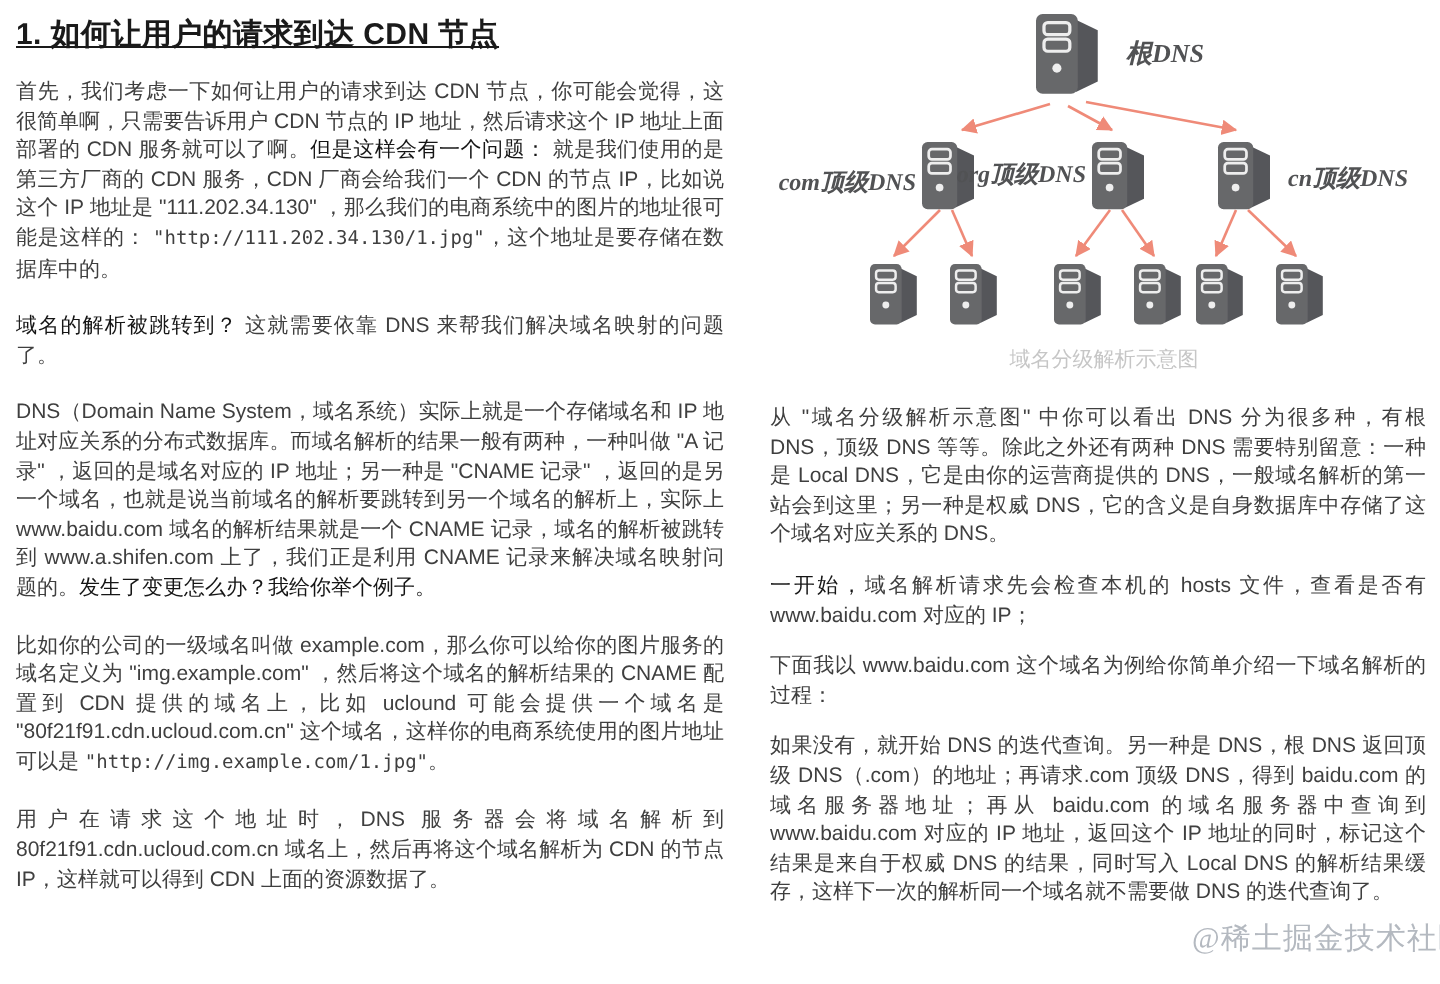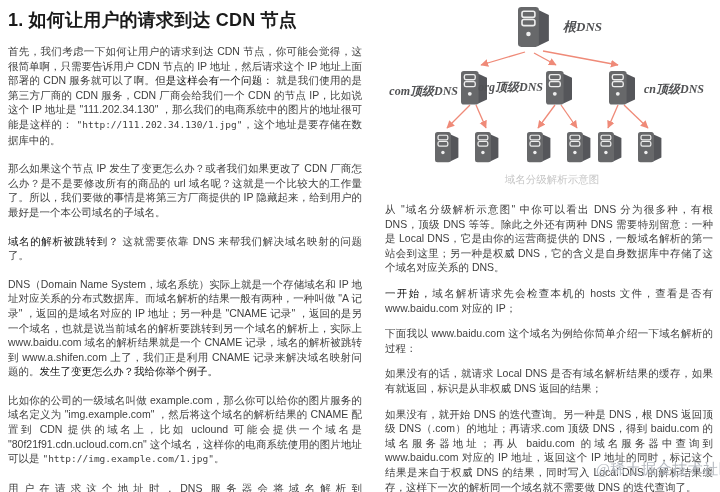--- a/index.html
+++ b/index.html
@@ -9,22 +9,22 @@
     font-family:"Liberation Sans","DejaVu Sans",sans-serif;
     -webkit-font-smoothing:antialiased;
   }
   .left-col{
     position:absolute;left:8px;top:6px;width:354px;
   }
   .right-col{
     position:absolute;left:385px;top:0;width:328px;
   }
   .page-title{
-    font-size:18px;font-weight:bold;color:#1a1a1a;
-    margin:2px 0 12px 0;letter-spacing:0.2px;
+    font-size:15px;font-weight:bold;color:#1a1a1a;
+    margin:2px 0 12px 0;letter-spacing:0.2px;text-decoration:underline;
   }
   .para{
     font-size:10.5px;line-height:14.6px;color:#3f3f3f;
     margin:0 0 14px 0;text-align:justify;
   }
   .right-col .para{margin:0 0 11px 0;}
   .seg-normal{}
   .seg-bold{font-weight:normal;color:#151515;}
   .seg-code{
     font-family:"DejaVu Sans Mono","Liberation Mono",monospace;
@@ -45,21 +45,20 @@
     white-space:nowrap;
   }
 </style>
 </head>
 <body>
 
 <div class="left-col">
   <h1 class="page-title">1. 如何让用户的请求到达 CDN 节点</h1>
   <div>
       <p class="para"><span class="seg-normal">首先，我们考虑一下如何让用户的请求到达 CDN 节点，你可能会觉得，这很简单啊，只需要告诉用户 CDN 节点的 IP 地址，然后请求这个 IP 地址上面部署的 CDN 服务就可以了啊。</span><span class="seg-bold">但是这样会有一个问题：</span><span class="seg-normal"> 就是我们使用的是第三方厂商的 CDN 服务，CDN 厂商会给我们一个 CDN 的节点 IP，比如说这个 IP 地址是 "111.202.34.130" ，那么我们的电商系统中的图片的地址很可能是这样的： </span><span class="seg-code">"http://111.202.34.130/1.jpg"</span><span class="seg-normal">，这个地址是要存储在数据库中的。</span></p>
-      <p class="para"><span class="seg-normal">那么如果这个节点 IP 发生了变更怎么办？或者我们如果更改了 CDN 厂商怎么办？是不是要修改所有的商品的 url 域名呢？这就是一个比较大的工作量了。所以，我们要做的事情是将第三方厂商提供的 IP 隐藏起来，给到用户的最好是一个本公司域名的子域名。</span></p>
       <p class="para"><span class="seg-bold">域名的解析被跳转到？</span><span class="seg-normal"> 这就需要依靠 DNS 来帮我们解决域名映射的问题了。</span></p>
       <p class="para"><span class="seg-normal">DNS（Domain Name System，域名系统）实际上就是一个存储域名和 IP 地址对应关系的分布式数据库。而域名解析的结果一般有两种，一种叫做 "A 记录" ，返回的是域名对应的 IP 地址；另一种是 "CNAME 记录" ，返回的是另一个域名，也就是说当前域名的解析要跳转到另一个域名的解析上，实际上 www.baidu.com 域名的解析结果就是一个 CNAME 记录，域名的解析被跳转到 www.a.shifen.com 上了，我们正是利用 CNAME 记录来解决域名映射问题的。</span><span class="seg-bold">发生了变更怎么办？我给你举个例子。</span></p>
       <p class="para"><span class="seg-normal">比如你的公司的一级域名叫做 example.com，那么你可以给你的图片服务的域名定义为 "img.example.com" ，然后将这个域名的解析结果的 CNAME 配置到 CDN 提供的域名上，比如 uclound 可能会提供一个域名是 "80f21f91.cdn.ucloud.com.cn" 这个域名，这样你的电商系统使用的图片地址可以是 </span><span class="seg-code">"http://img.example.com/1.jpg"</span><span class="seg-normal">。</span></p>
       <p class="para"><span class="seg-normal">用户在请求这个地址时，DNS 服务器会将域名解析到 80f21f91.cdn.ucloud.com.cn 域名上，然后再将这个域名解析为 CDN 的节点 IP，这样就可以得到 CDN 上面的资源数据了。</span></p>
     </div>
 </div>
 
 <div class="right-col">
   <div class="diagram-wrap">
     <svg width="330" height="192" viewBox="0 0 330 192" xmlns="http://www.w3.org/2000/svg">
@@ -106,18 +105,17 @@
       <text class="diagram-label" x="73" y="95" font-size="12" text-anchor="end" fill="#515254">com顶级DNS</text>
       <text class="diagram-label" x="158" y="91" font-size="12" text-anchor="end" fill="#515254">org顶级DNS</text>
       <text class="diagram-label" x="259" y="93" font-size="12" fill="#515254">cn顶级DNS</text>
       <text x="167" y="183" font-size="10.5" text-anchor="middle" fill="#c6c6c6">域名分级解析示意图</text>
     </svg>
   </div>
   <div>
       <p class="para"><span class="seg-normal">从 "域名分级解析示意图" 中你可以看出 DNS 分为很多种，有根 DNS，顶级 DNS 等等。除此之外还有两种 DNS 需要特别留意：一种是 Local DNS，它是由你的运营商提供的 DNS，一般域名解析的第一站会到这里；另一种是权威 DNS，它的含义是自身数据库中存储了这个域名对应关系的 DNS。</span></p>
       <p class="para"><span class="seg-bold">一开始，</span><span class="seg-normal">域名解析请求先会检查本机的 hosts 文件，查看是否有 www.baidu.com 对应的 IP；</span></p>
       <p class="para"><span class="seg-normal">下面我以 www.baidu.com 这个域名为例给你简单介绍一下域名解析的过程：</span></p>
-      <p class="para"><span class="seg-normal">如果没有的话，就请求 Local DNS 是否有域名解析结果的缓存，如果有就返回，标识是从非权威 DNS 返回的结果；</span></p>
       <p class="para"><span class="seg-normal">如果没有，就开始 DNS 的迭代查询。另一种是 DNS，根 DNS 返回顶级 DNS（.com）的地址；再请求.com 顶级 DNS，得到 baidu.com 的域名服务器地址；再从 baidu.com 的域名服务器中查询到 www.baidu.com 对应的 IP 地址，返回这个 IP 地址的同时，标记这个结果是来自于权威 DNS 的结果，同时写入 Local DNS 的解析结果缓存，这样下一次的解析同一个域名就不需要做 DNS 的迭代查询了。</span></p>
     </div>
 </div>
 
 <div class="watermark">@稀土掘金技术社区</div>
 
 </body></html>

